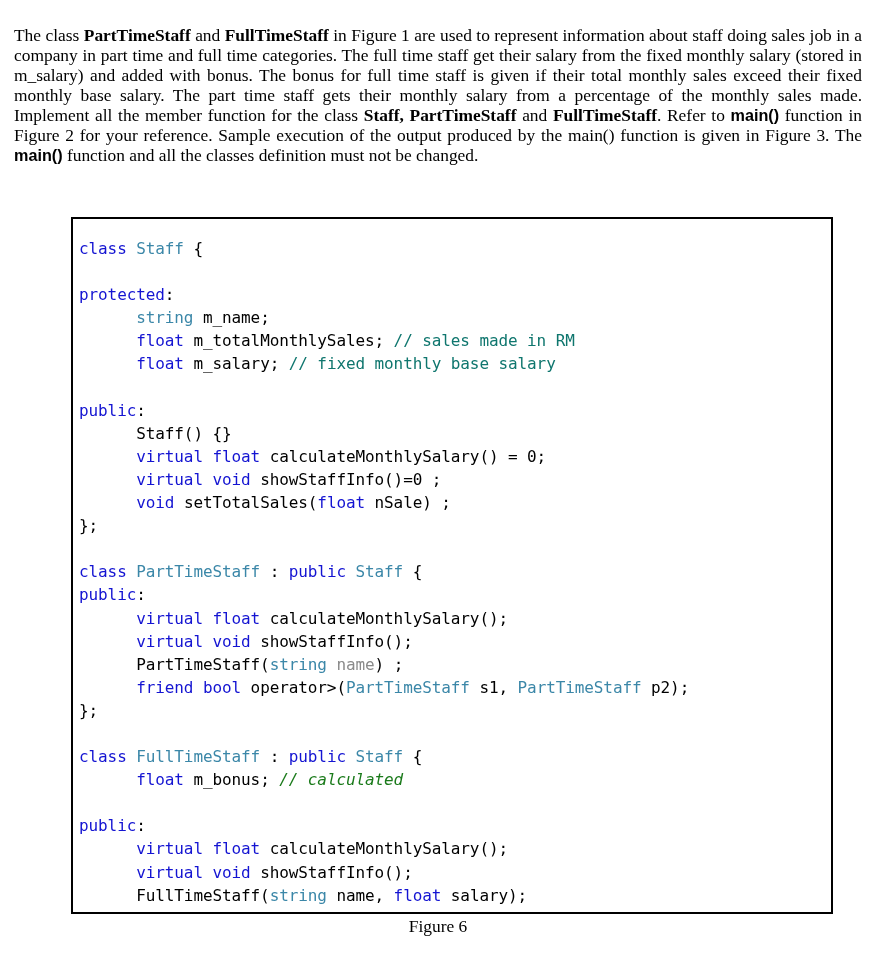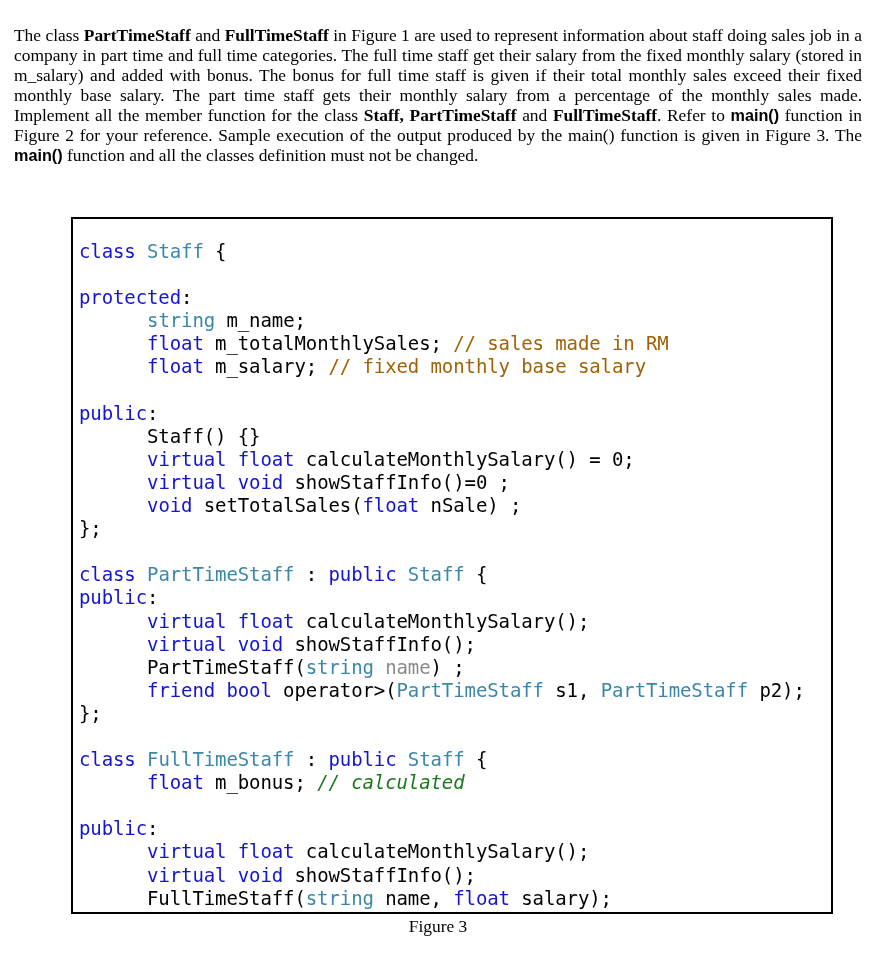--- a/index.html
+++ b/index.html
@@ -48,36 +48,36 @@
     border: 2.5px solid #000000;
     box-sizing: border-box;
     overflow: hidden;
     background: #ffffff;
   }
   #code-block {
     position: absolute;
     left: 6px;
     top: 2px;
     font-family: "DejaVu Sans Mono", monospace;
-    font-size: 19px;
+    font-size: 16px;
     line-height: 23.1px;
     white-space: pre;
     color: #000000;
     letter-spacing: -0.1px;
   }
   .code-line {
     white-space: pre;
     min-height: 23.1px;
   }
 
   
   .kw   { color: #1414d2; }            
   .typ  { color: #3b87a8; }            
   .par  { color: #8a8a8a; text-align: center; }            
-  .cmt  { color: #a16207; }            
+  .cmt  { color: #0f766e; }            
   .cmtg { color: #1a7a1a; font-style: italic; }            
   .pln  { color: #000000; }
 
   
   #figure-caption {
     position: absolute;
     left: 0;
     top: 916px;
     width: 876px;
     text-align: center;
@@ -88,13 +88,13 @@
 </style>
 </head>
 <body>
 
 <p id="intro-paragraph"><span>The class </span><span class="b">PartTimeStaff</span><span> and </span><span class="b">FullTimeStaff</span><span> in Figure 1 are used to represent information about staff doing sales job in a company in part time and full time categories. The full time staff get their salary from the fixed monthly salary (stored in m_salary) and added with bonus. The bonus for full time staff is given if their total monthly sales exceed their fixed monthly base salary. The part time staff gets their monthly salary from a percentage of the monthly sales made.  Implement all the member function for the class </span><span class="b">Staff, PartTimeStaff</span><span> and </span><span class="b">FullTimeStaff</span><span>.  Refer to </span><span class="bsans">main()</span><span> function in Figure 2 for your reference. Sample execution of the output produced by the main() function is given in Figure 3. The </span><span class="bsans">main()</span><span> function and all the classes definition must not be changed.</span></p>
 
 <div id="code-figure">
   <pre id="code-block"><div class="code-line"><span class="kw">class </span><span class="typ">Staff </span><span class="pln">{</span></div><div class="code-line">&nbsp;</div><div class="code-line"><span class="kw">protected</span><span class="pln">:</span></div><div class="code-line"><span class="pln">      </span><span class="typ">string</span><span class="pln"> m_name;</span></div><div class="code-line"><span class="pln">      </span><span class="kw">float</span><span class="pln"> m_totalMonthlySales; </span><span class="cmt">// sales made in RM</span></div><div class="code-line"><span class="pln">      </span><span class="kw">float</span><span class="pln"> m_salary; </span><span class="cmt">// fixed monthly base salary</span></div><div class="code-line">&nbsp;</div><div class="code-line"><span class="kw">public</span><span class="pln">:</span></div><div class="code-line"><span class="pln">      Staff() {}</span></div><div class="code-line"><span class="pln">      </span><span class="kw">virtual </span><span class="kw">float</span><span class="pln"> calculateMonthlySalary() = 0;</span></div><div class="code-line"><span class="pln">      </span><span class="kw">virtual </span><span class="kw">void</span><span class="pln"> showStaffInfo()=0 ;</span></div><div class="code-line"><span class="pln">      </span><span class="kw">void</span><span class="pln"> setTotalSales(</span><span class="kw">float</span><span class="pln"> nSale) ;</span></div><div class="code-line"><span class="pln">};</span></div><div class="code-line">&nbsp;</div><div class="code-line"><span class="kw">class </span><span class="typ">PartTimeStaff </span><span class="pln">: </span><span class="kw">public </span><span class="typ">Staff </span><span class="pln">{</span></div><div class="code-line"><span class="kw">public</span><span class="pln">:</span></div><div class="code-line"><span class="pln">      </span><span class="kw">virtual </span><span class="kw">float</span><span class="pln"> calculateMonthlySalary();</span></div><div class="code-line"><span class="pln">      </span><span class="kw">virtual </span><span class="kw">void</span><span class="pln"> showStaffInfo();</span></div><div class="code-line"><span class="pln">      PartTimeStaff(</span><span class="typ">string</span><span class="pln"> </span><span class="par">name</span><span class="pln">) ;</span></div><div class="code-line"><span class="pln">      </span><span class="kw">friend </span><span class="kw">bool</span><span class="pln"> operator&gt;(</span><span class="typ">PartTimeStaff</span><span class="pln"> s1, </span><span class="typ">PartTimeStaff</span><span class="pln"> p2);</span></div><div class="code-line"><span class="pln">};</span></div><div class="code-line">&nbsp;</div><div class="code-line"><span class="kw">class </span><span class="typ">FullTimeStaff </span><span class="pln">: </span><span class="kw">public </span><span class="typ">Staff </span><span class="pln">{</span></div><div class="code-line"><span class="pln">      </span><span class="kw">float</span><span class="pln"> m_bonus; </span><span class="cmtg">// calculated</span></div><div class="code-line">&nbsp;</div><div class="code-line"><span class="kw">public</span><span class="pln">:</span></div><div class="code-line"><span class="pln">      </span><span class="kw">virtual </span><span class="kw">float</span><span class="pln"> calculateMonthlySalary();</span></div><div class="code-line"><span class="pln">      </span><span class="kw">virtual </span><span class="kw">void</span><span class="pln"> showStaffInfo();</span></div><div class="code-line"><span class="pln">      FullTimeStaff(</span><span class="typ">string</span><span class="pln"> name, </span><span class="kw">float</span><span class="pln"> salary);</span></div><div class="code-line">&nbsp;</div></pre>
 </div>
 
-<div id="figure-caption">Figure 3</div>
+<div id="figure-caption">Figure 6</div>
 
 </body></html>

